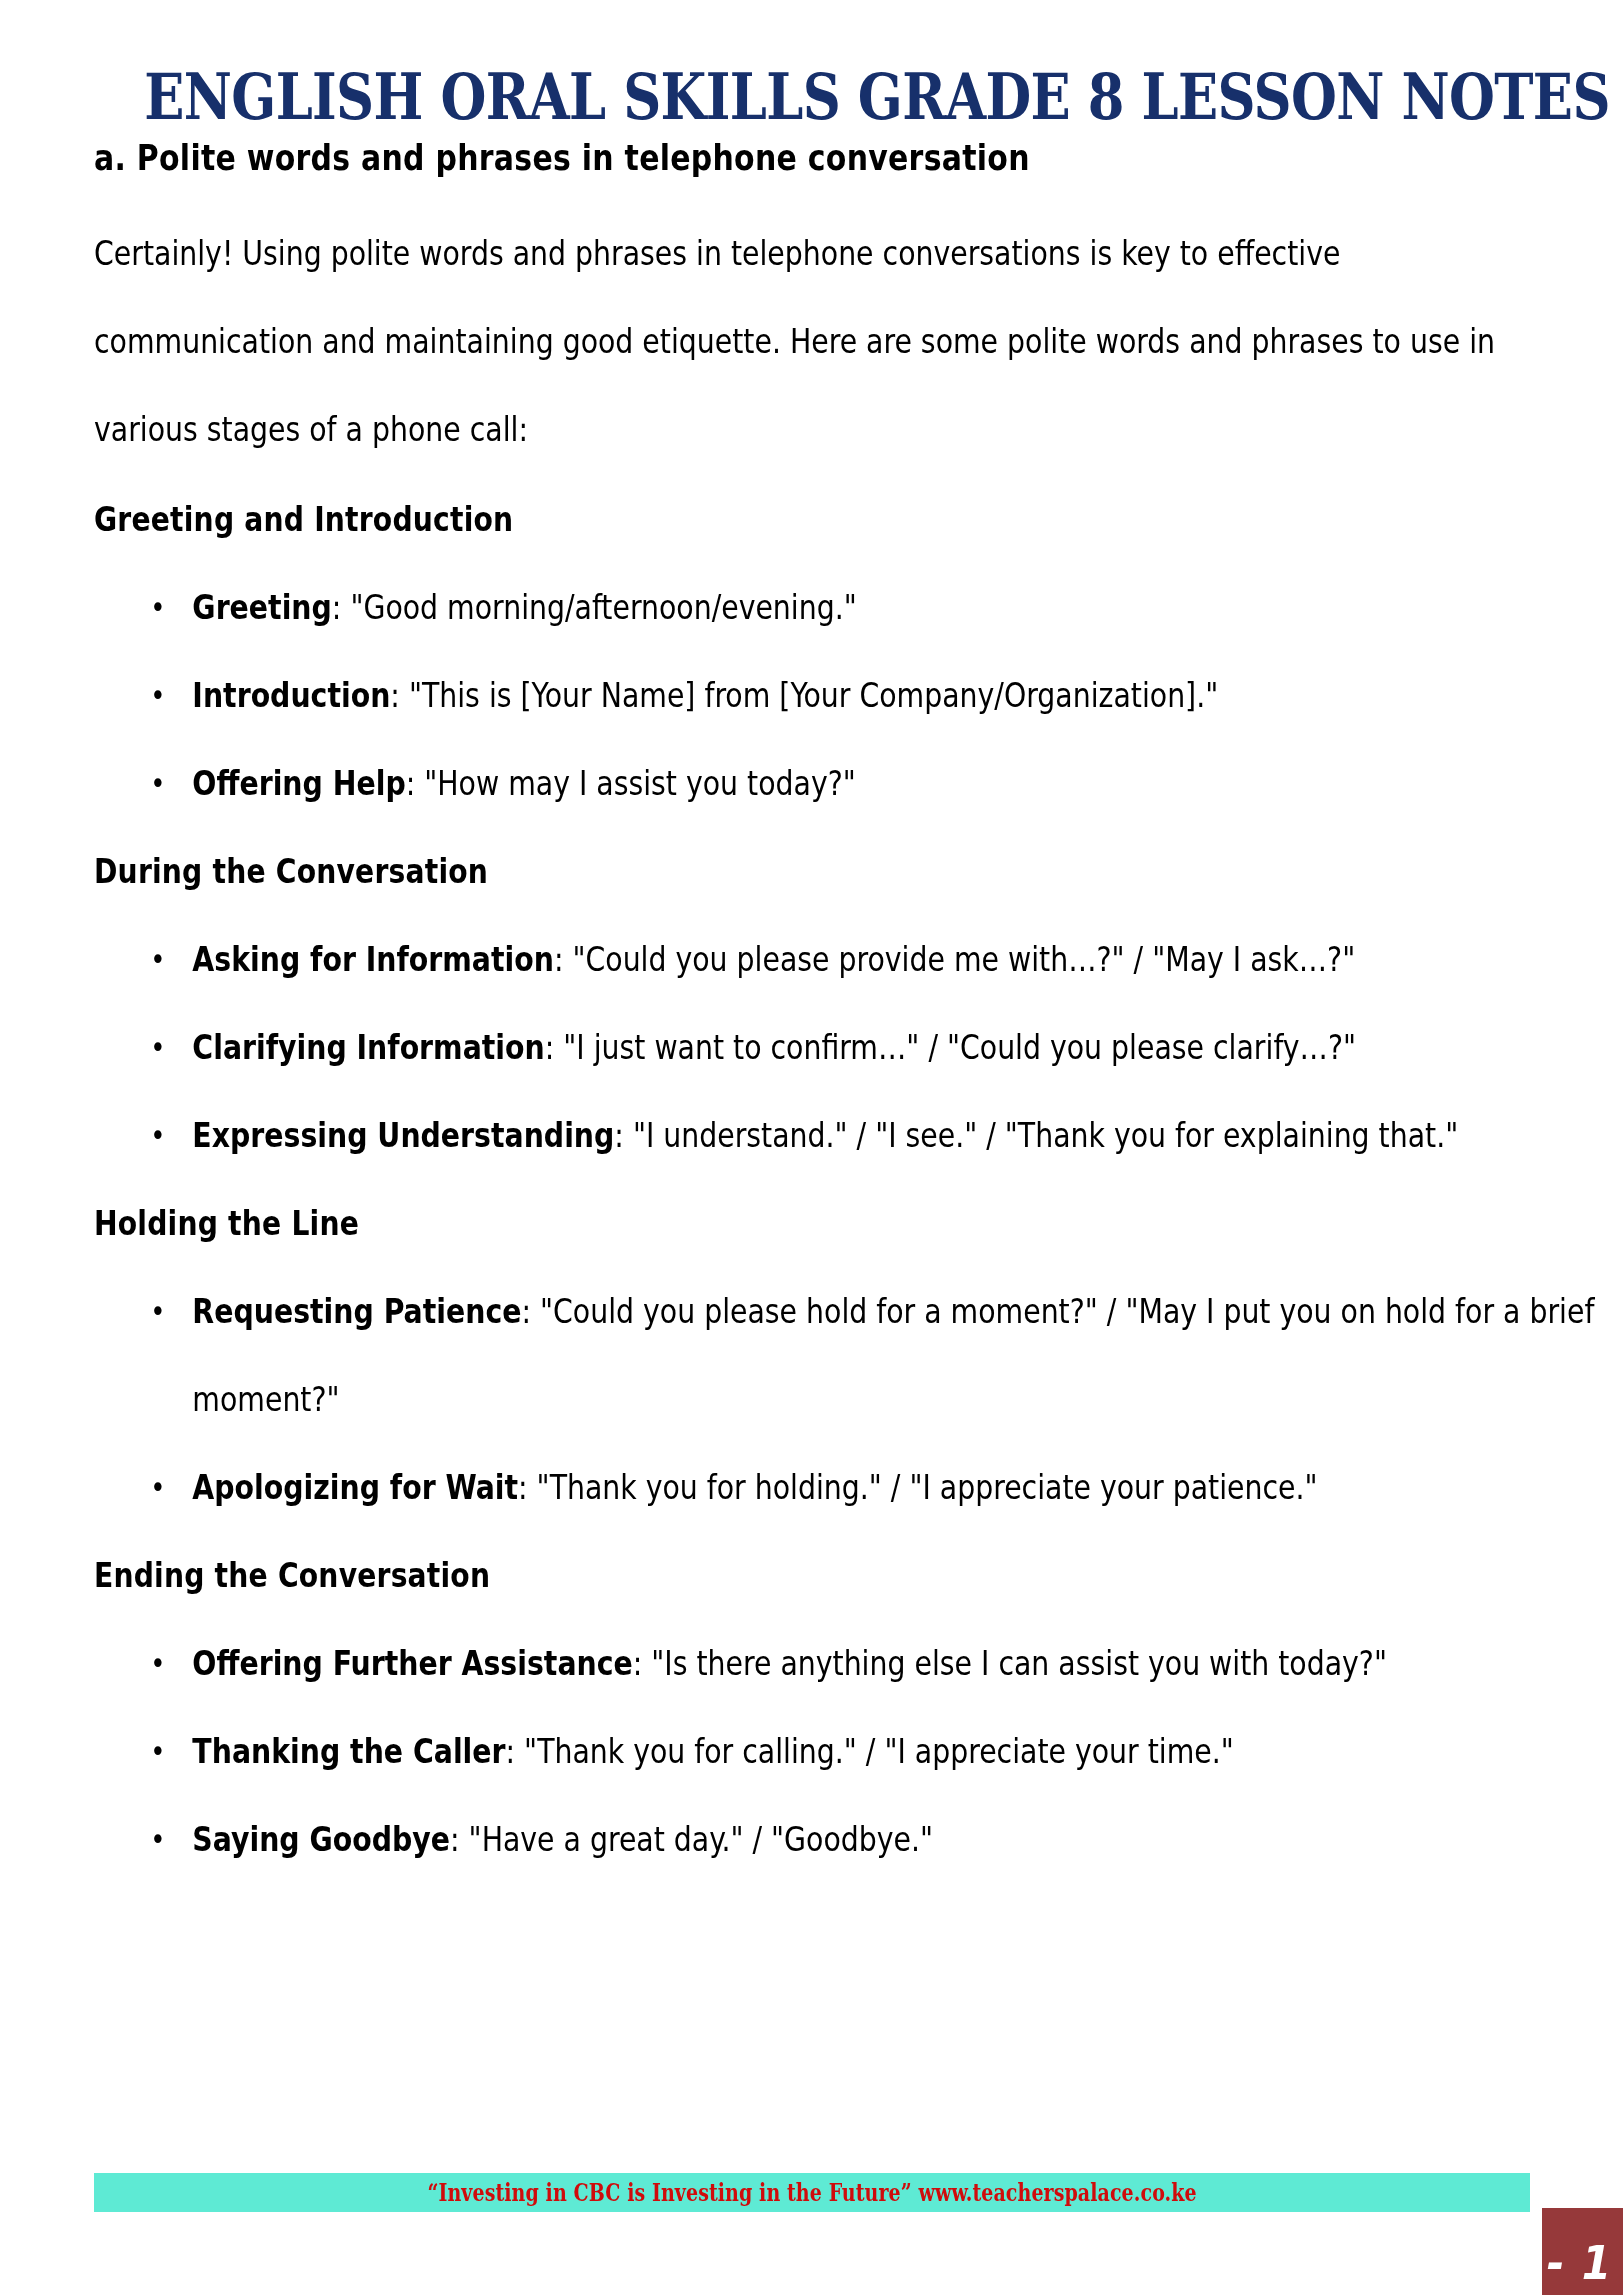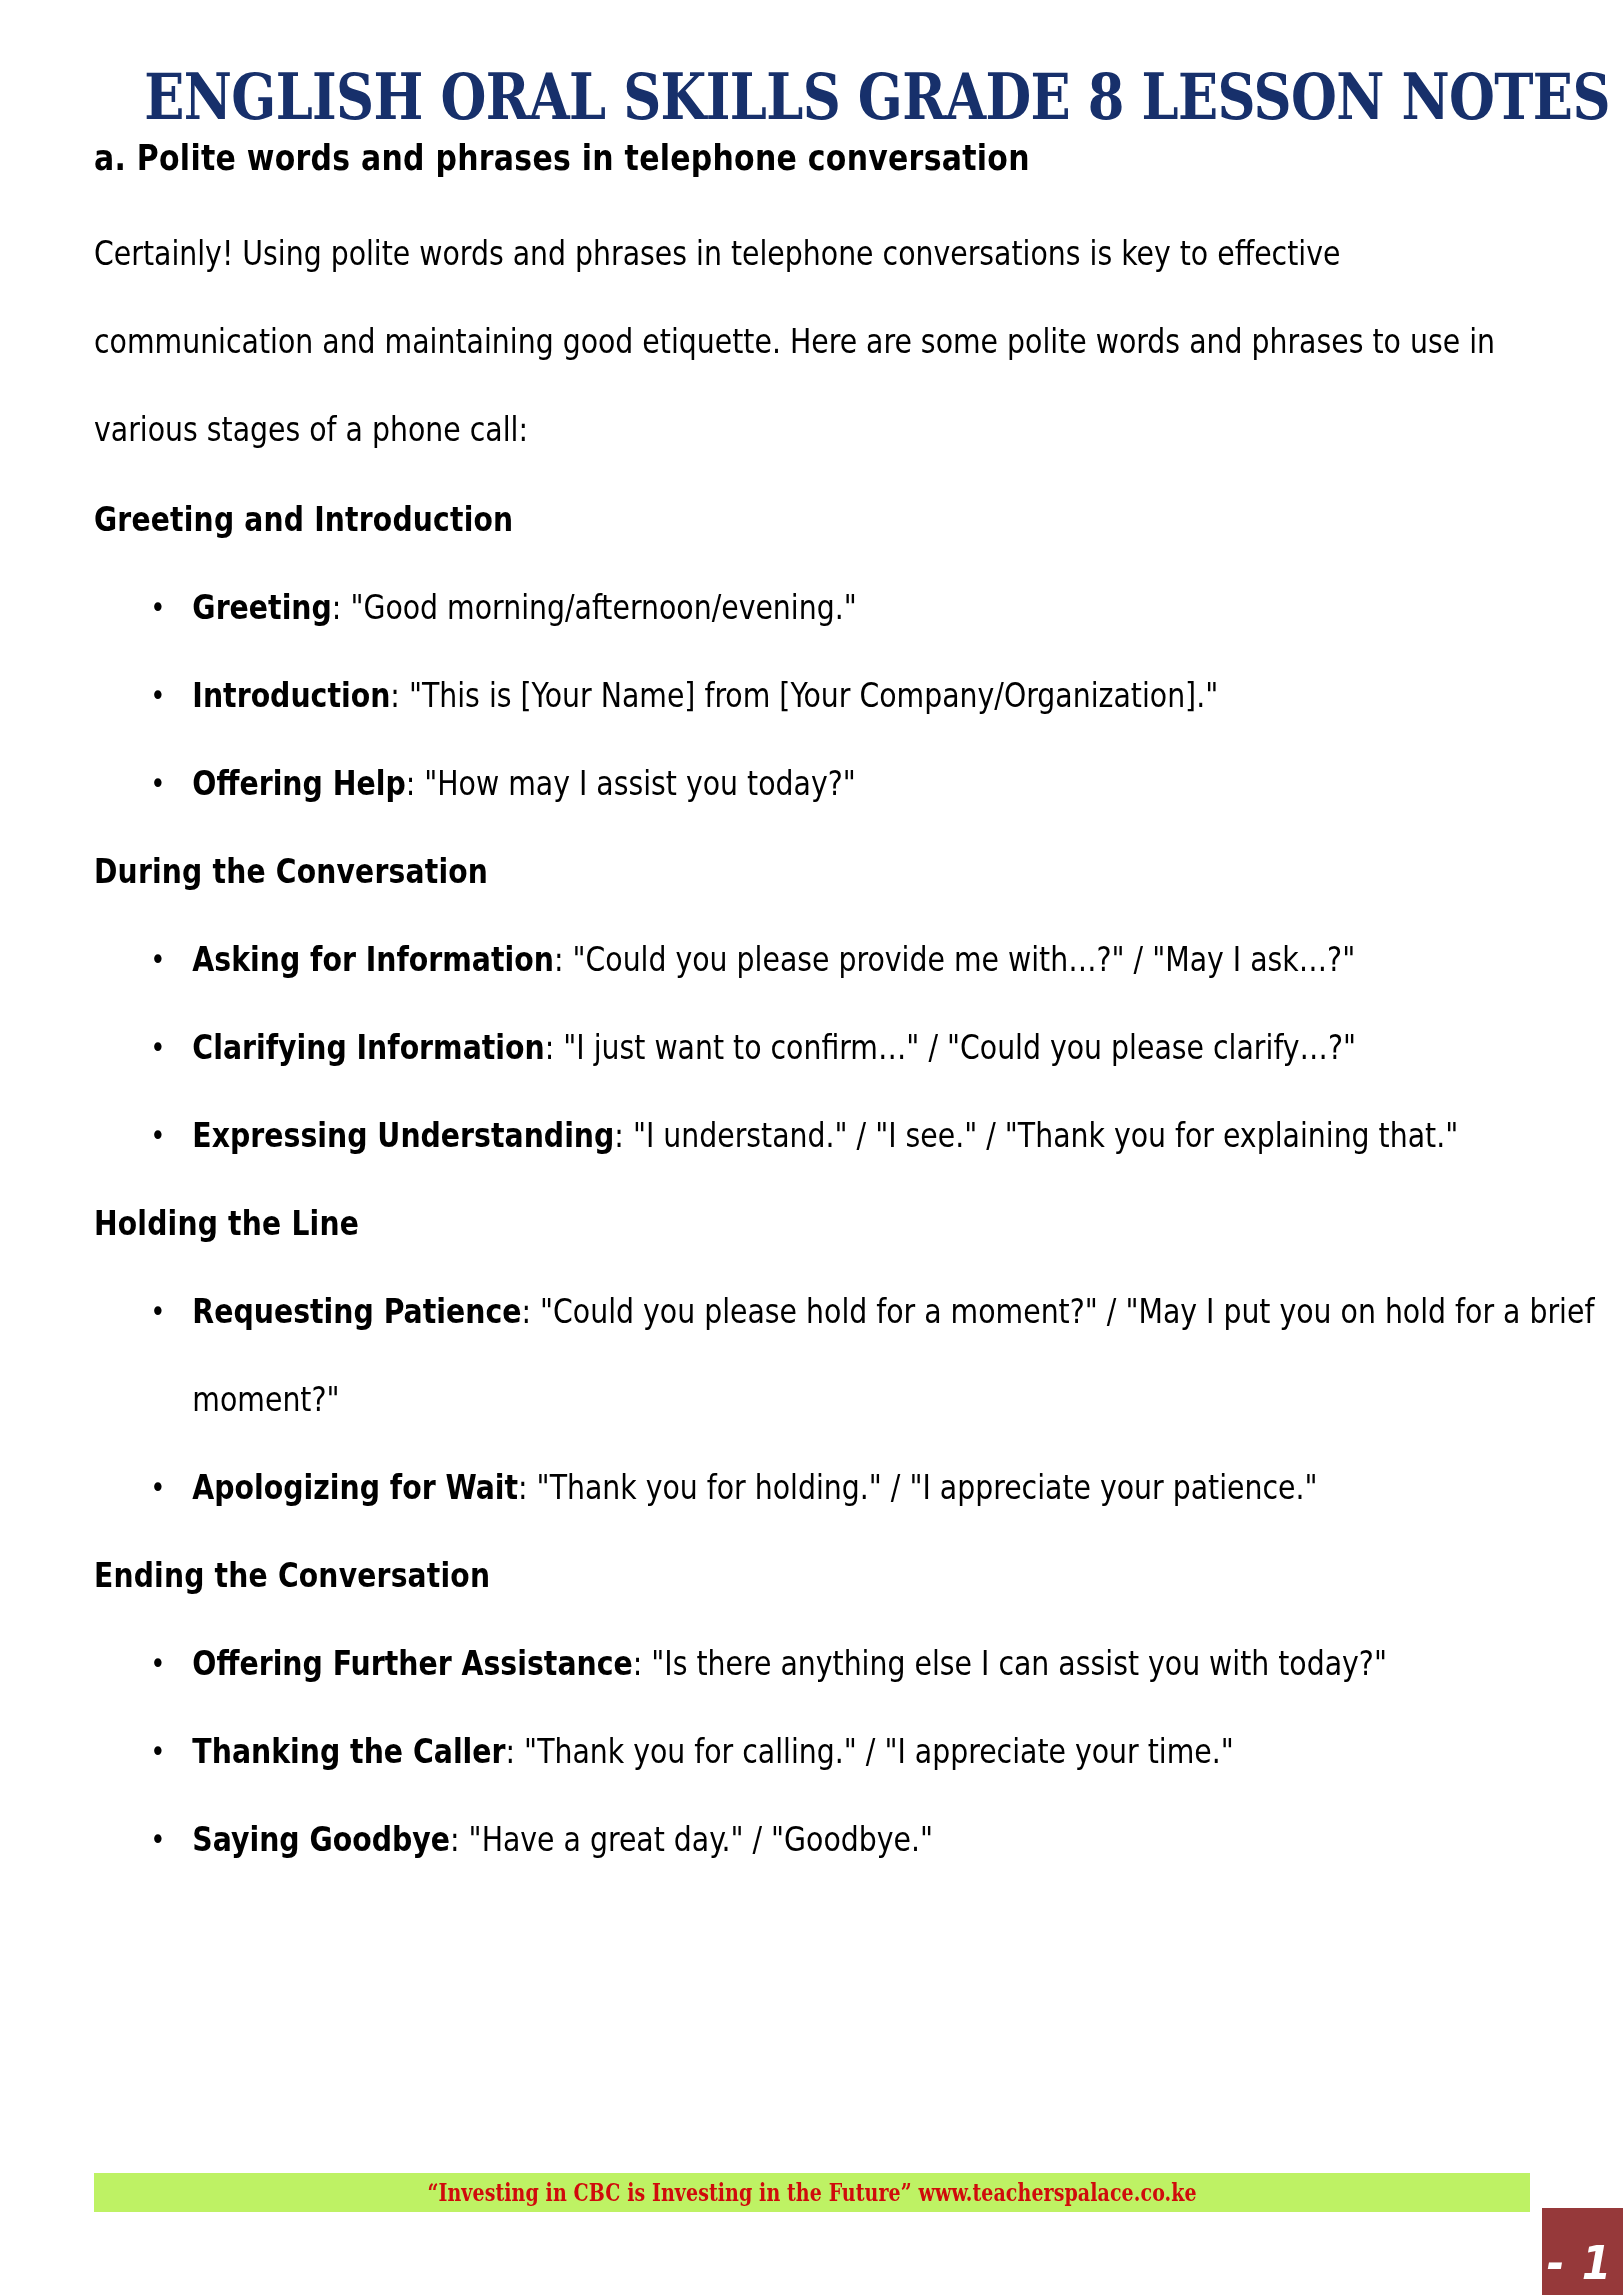--- a/index.html
+++ b/index.html
@@ -115,21 +115,21 @@
     font-weight: bold;
   }
 
   
   .footer-bar {
     position: absolute;
     left: 94px;
     top: 2173px;
     width: 1436px;
     height: 39px;
-    background: #bef264;
+    background: #5eead4;
     display: flex;
     align-items: center;
     justify-content: center;
   }
   .footer-text {
     font-family: "DejaVu Serif Condensed", "Liberation Serif", serif;
     font-weight: bold;
     font-size: 24px;
     line-height: 26px;
     color: #d00b0b;

